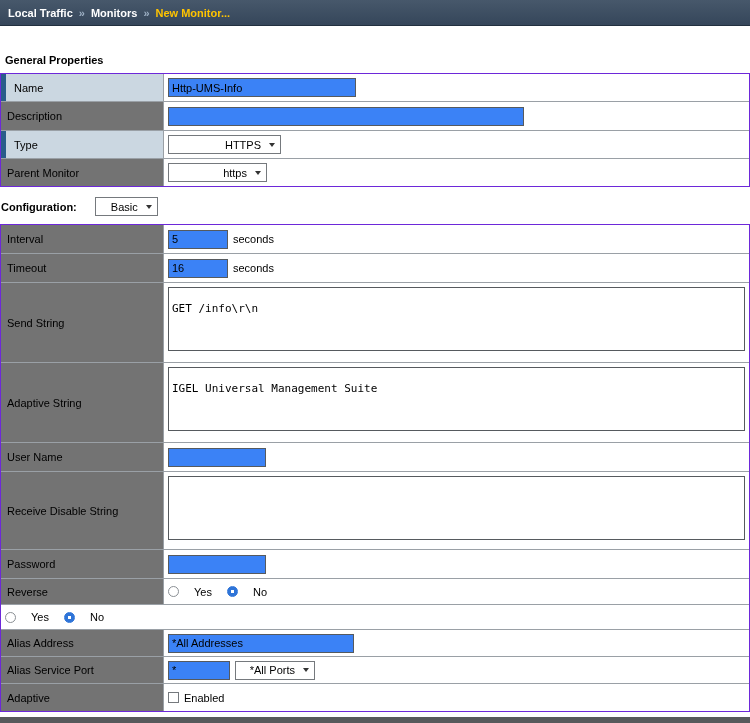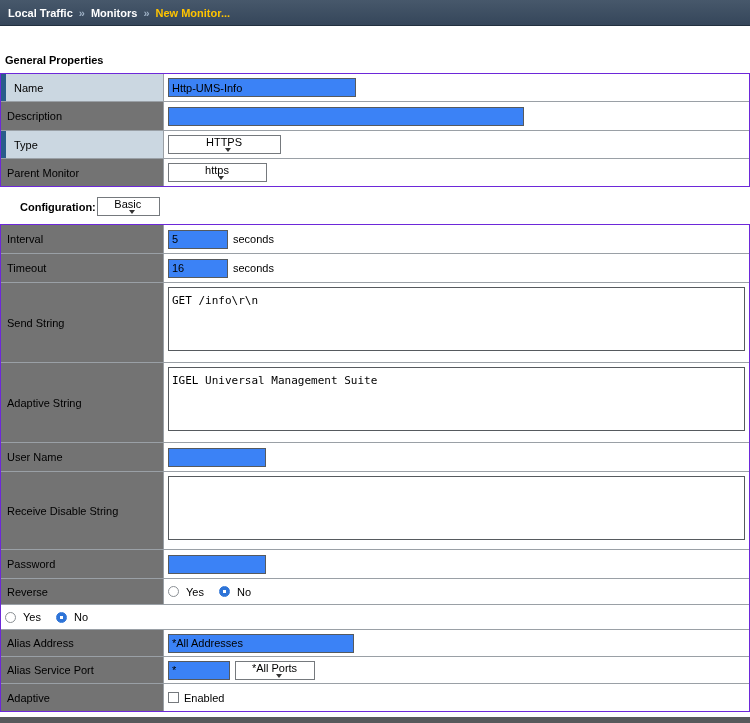--- a/index.html
+++ b/index.html
@@ -43,47 +43,47 @@
   
   .ti{
     height:15px;border:1px solid #565a5e;background:#3b82f6;
     font-family:"Liberation Sans",sans-serif;font-size:11px;padding:1px 3px;
   }
   .w180{width:180px}.w348{width:348px}.w52{width:52px}.w90{width:90px}
   .w178{width:178px}.w54{width:54px}
   .ta{
     width:588px;height:64px;border:1px solid #565a5e;background:#fff;
     font-family:"DejaVu Sans Mono",monospace;font-size:11px;line-height:13px;
-    padding:6px 3px;resize:none;box-sizing:border-box;
+    padding:14px 3px;resize:none;box-sizing:border-box;
   }
   .sel{
-    display:inline-flex;align-items:center;justify-content:flex-start;
+    display:inline-flex;align-items:center;justify-content:flex-end;
     height:19px;box-sizing:border-box;border:1px solid #75797d;background:#fff;
-    padding:0 5px 0 4px;cursor:default;flex-direction:column;
+    padding:0 5px 0 4px;cursor:default;
   }
   .sel .arrow{
     width:0;height:0;margin-left:8px;
     border-left:3.5px solid transparent;border-right:3.5px solid transparent;
     border-top:4.5px solid #333;
   }
   .sel-type{width:113px}.sel-parent{width:99px}.sel-basic{width:63px}.sel-ports{width:80px}
   .radio{
     width:11px;height:11px;border-radius:50%;display:inline-block;
     border:1px solid #8a8f94;background:#fff;box-sizing:border-box;
   }
   .radio.checked{
     border:1px solid #2e74d8;
     background:radial-gradient(circle at center,#ffffff 0 1.5px,#2e74d8 2px);
   }
-  .rlabel{margin:0 10px 0 2px;}
+  .rlabel{margin:0 10px 0 10px;}
   .checkbox{
     width:11px;height:11px;border:1px solid #75797d;background:#fff;
     display:inline-block;box-sizing:border-box;
   }
-  .config-line{margin:10px 0 8px 20px;display:flex;align-items:center;gap:1px;}
+  .config-line{margin:10px 0 8px 1px;display:flex;align-items:center;gap:18px;}
   .config-line .clabel{font-weight:bold;}
   .bottom-strip{position:absolute;left:0;right:0;bottom:0;height:6px;background:#57595b;}
 </style>
 </head>
 <body>
 
 <div class="topbar">
   <span class="crumb">Local Traffic</span>
   <span class="crumb-sep">»</span>
   <span class="crumb">Monitors</span>

